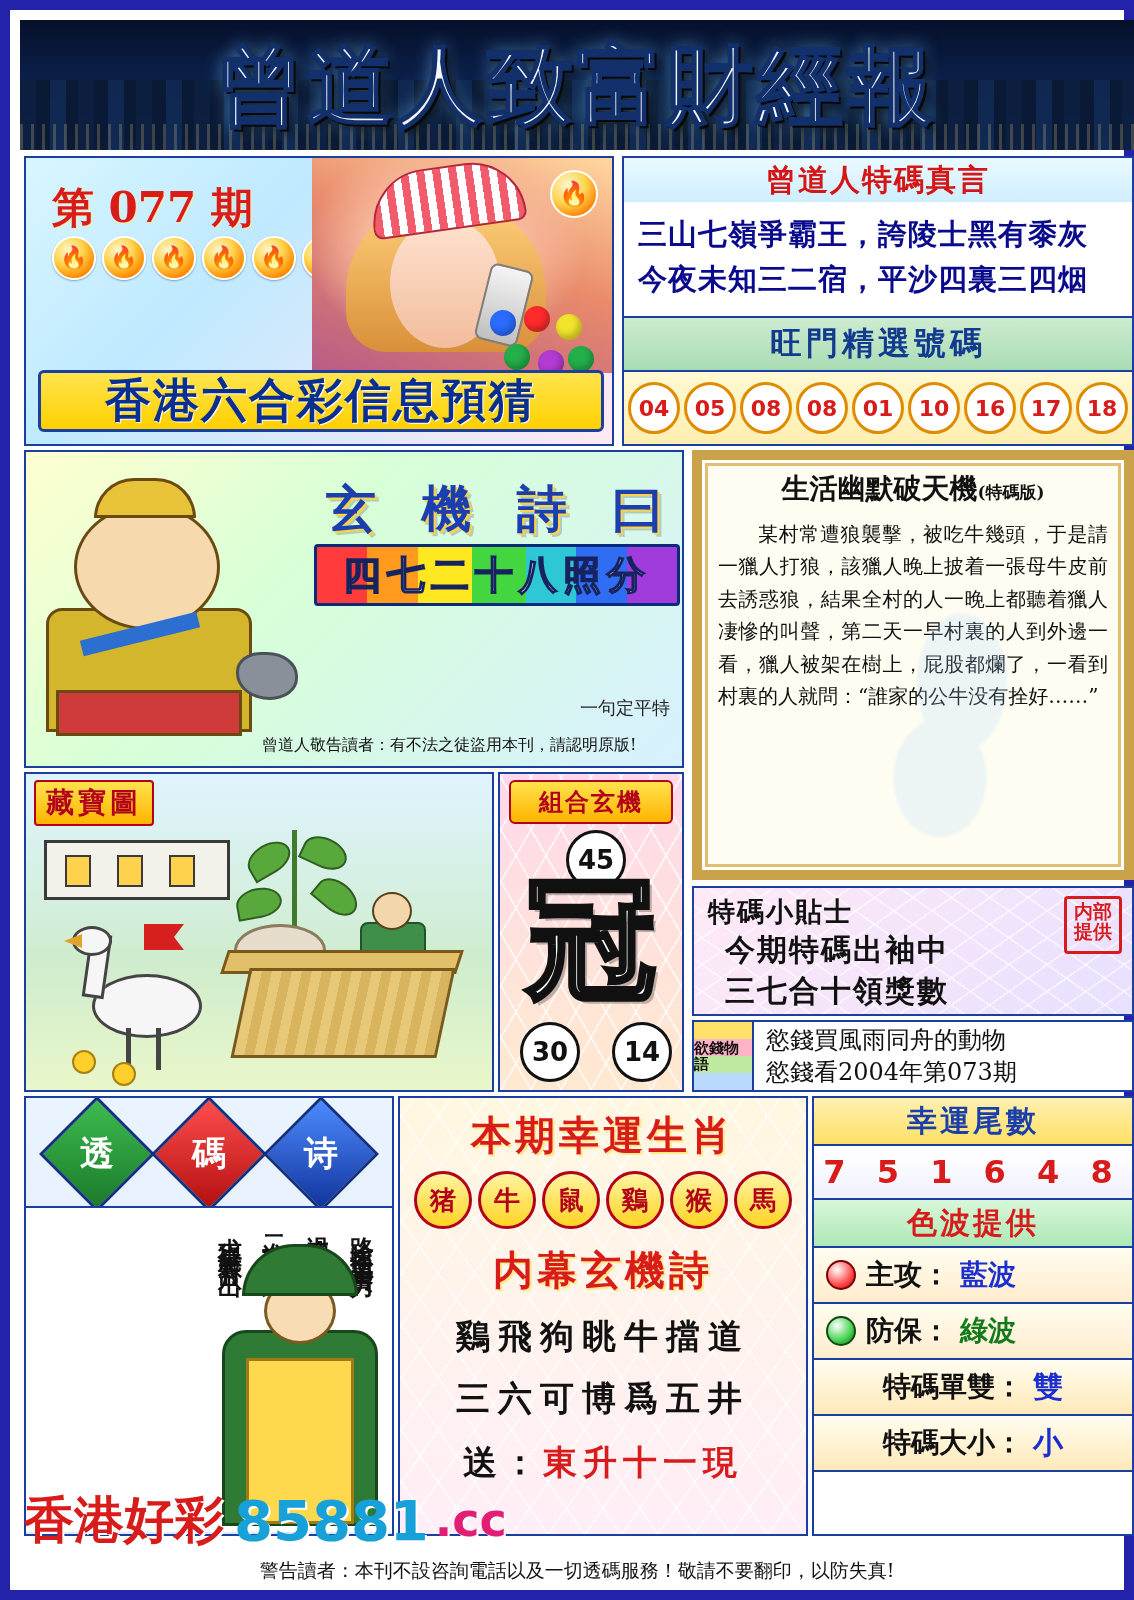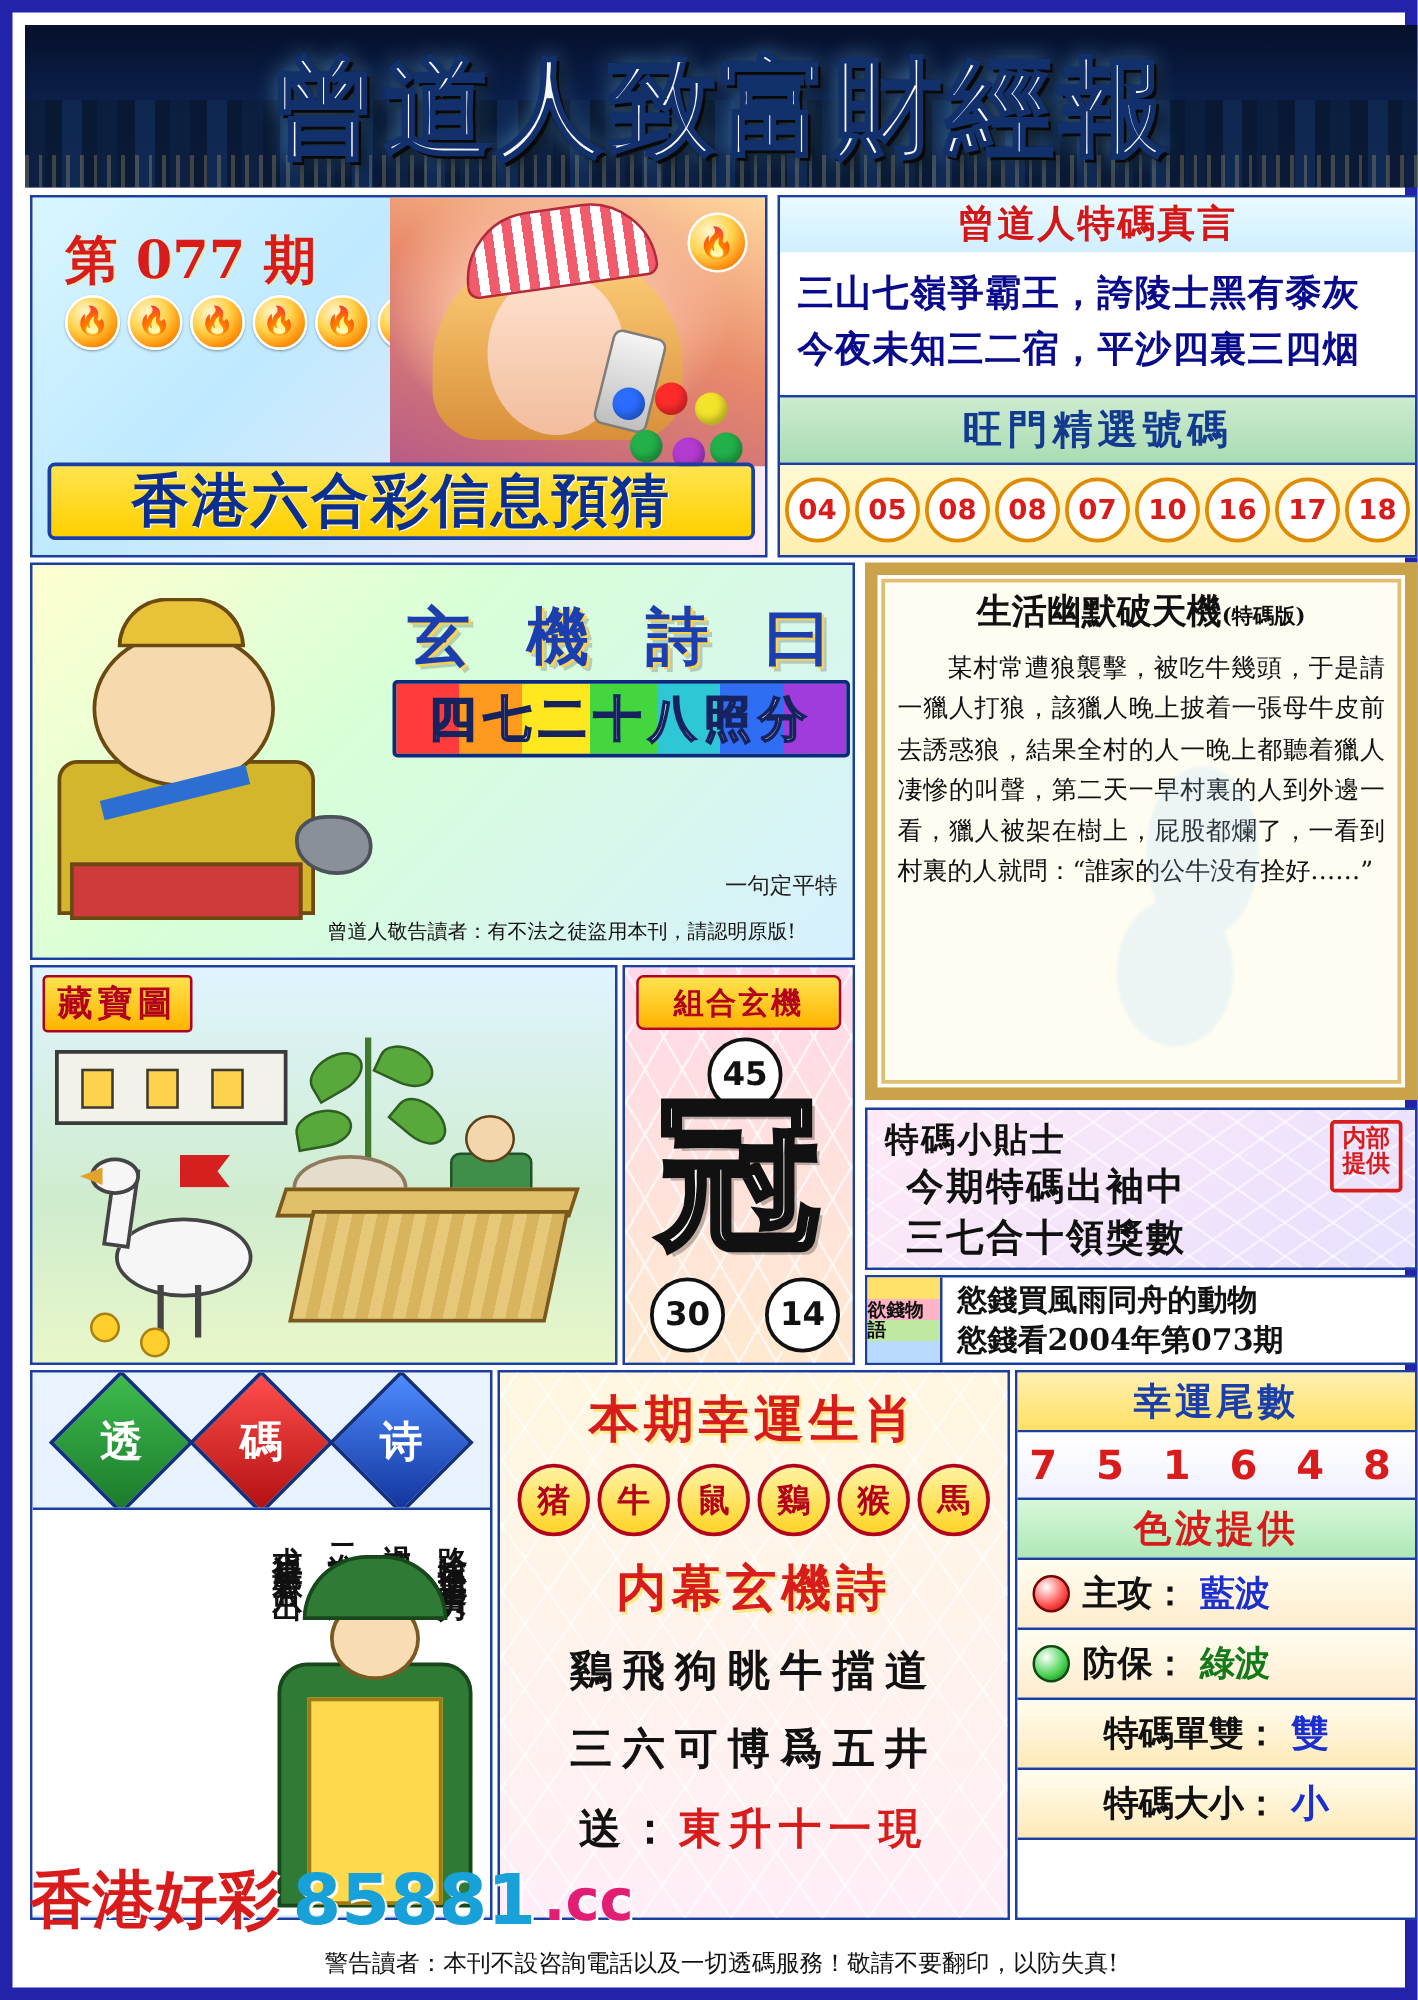--- a/index.html
+++ b/index.html
@@ -323,21 +323,21 @@
   }
   .money-tag{
     width:58px;height:100%;
     background:linear-gradient(180deg,#ffe16a 0 25%,#ffb3c6 25% 50%,#bfe9a0 50% 75%,#b9d9ff 75% 100%);
     display:flex;flex-direction:column;align-items:center;justify-content:center;
     font-family:"DejaVu Serif","Liberation Serif",serif;font-weight:bold;font-size:15px;color:#111;
     border-right:2px solid #1b3fa0;line-height:1.1;
   }
   .money-txt{
     flex:1;padding-left:12px;display:flex;flex-direction:column;justify-content:center;
-    font-family:"DejaVu Serif","Liberation Serif",serif;font-weight:bold;font-size:24px;color:#111;line-height:1.35;
+    font-family:"DejaVu Serif","Liberation Serif",serif;font-weight:normal;font-size:24px;color:#111;line-height:1.35;
   }
   
   .tcode{
     position:absolute;left:14px;top:1086px;width:370px;height:440px;
     background:linear-gradient(180deg,#eaf4ff,#dfeaff);
     border:2px solid #1b3fa0;box-sizing:border-box;overflow:hidden;
   }
   .diamonds{position:absolute;left:0;top:10px;width:100%;height:92px;display:flex;justify-content:space-evenly;align-items:center;}
   .dia{
     width:76px;height:76px;transform:rotate(45deg);
@@ -515,21 +515,21 @@
     <div class="truth-lines">
       <div class="truth-line">三山七嶺爭霸王，誇陵士黑有黍灰</div>
       <div class="truth-line">今夜未知三二宿，平沙四裏三四烟</div>
     </div>
     <div class="pick-title">旺門精選號碼</div>
     <div class="pick-nums">
       <div class="num-ball">04</div>
       <div class="num-ball">05</div>
       <div class="num-ball">08</div>
       <div class="num-ball">08</div>
-      <div class="num-ball">07</div>
+      <div class="num-ball">01</div>
       <div class="num-ball">10</div>
       <div class="num-ball">16</div>
       <div class="num-ball">17</div>
       <div class="num-ball">18</div>
     </div>
   </div>
 
   <div class="poem-box">
     <div class="old-man">
       <div class="om-body"></div>

